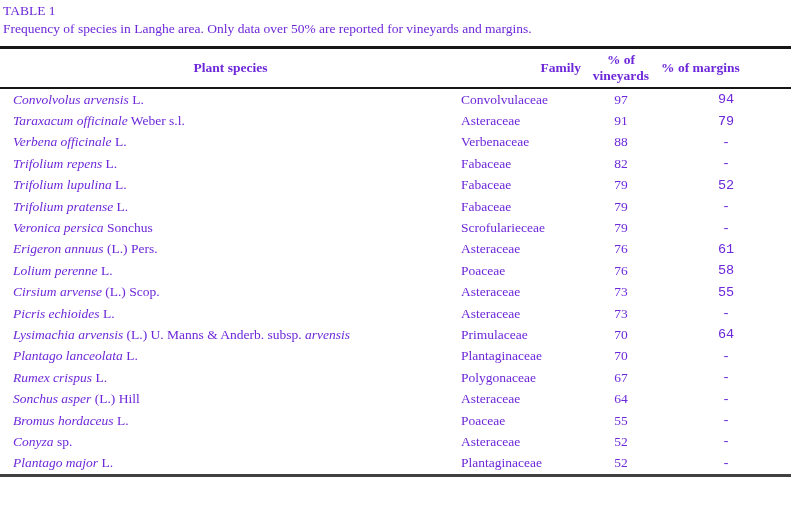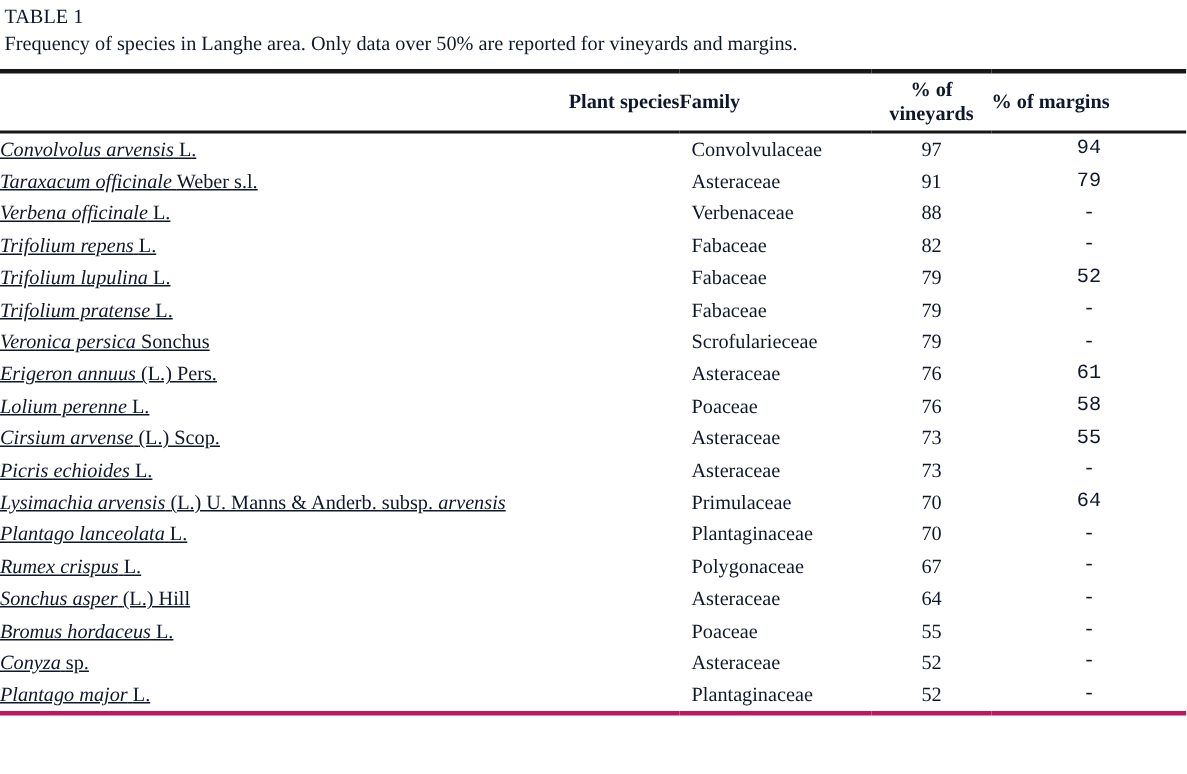--- a/index.html
+++ b/index.html
@@ -5,21 +5,21 @@
   html, body {
     margin: 0;
     padding: 0;
     background: #ffffff;
   }
   .page {
     position: relative;
     width: 791px;
     height: 516px;
     background: #ffffff;
-    color: #0f172a;
+    color: #6d28d9;
     font-family: "Liberation Serif", "DejaVu Serif", serif;
     overflow: hidden;
   }
   .caption {
     padding: 2px 4px 0 3px;
     font-size: 13.5px;
     line-height: 18px;
   }
   .caption .table-label { display: block; }
   .caption .table-desc  { display: block; }
@@ -38,39 +38,39 @@
 
   thead th {
     font-weight: bold;
     font-size: 13.5px;
     height: 38px;
     vertical-align: middle;
     border-bottom: 2px solid #161616;
     padding: 0;
     line-height: 16px;
   }
-  th.h-species { text-align: right; padding-left: 8px; }
-  th.h-family  { text-align: left; }
+  th.h-species { text-align: center; padding-left: 8px; }
+  th.h-family  { text-align: right; }
   th.h-vine    { text-align: center; }
   th.h-margins { text-align: left; }
 
   tbody td {
     font-size: 13.5px;
     height: 21.4px;
     padding: 0;
     vertical-align: middle;
     white-space: nowrap;
     overflow: hidden;
   }
-  td.cell-species { text-align: left; padding-left: 0; text-decoration: underline; }
+  td.cell-species { text-align: left; padding-left: 13px; }
   td.cell-family  { text-align: left; padding-left: 8px; }
   td.cell-vine    { text-align: center; }
   td.cell-margins { text-align: center; font-family: Liberation Mono, monospace; }
 
-  tbody tr:last-child td { border-bottom: 3px solid #be185d; }
+  tbody tr:last-child td { border-bottom: 3px solid #404040; }
 
   .sp-it { font-style: italic; }
   .sp-rm { font-style: normal; }
 </style>
 </head>
 <body>
 
 <div class="page">
 
   <div class="caption">

